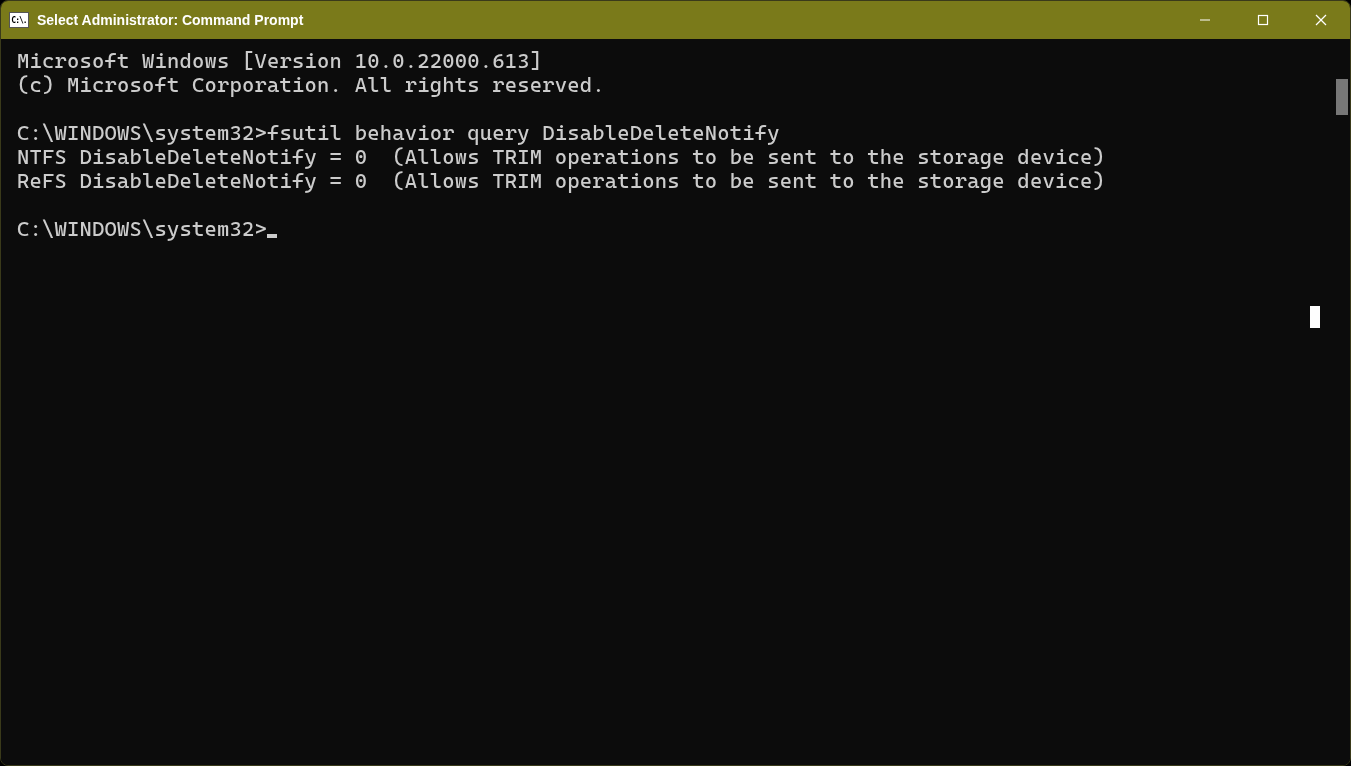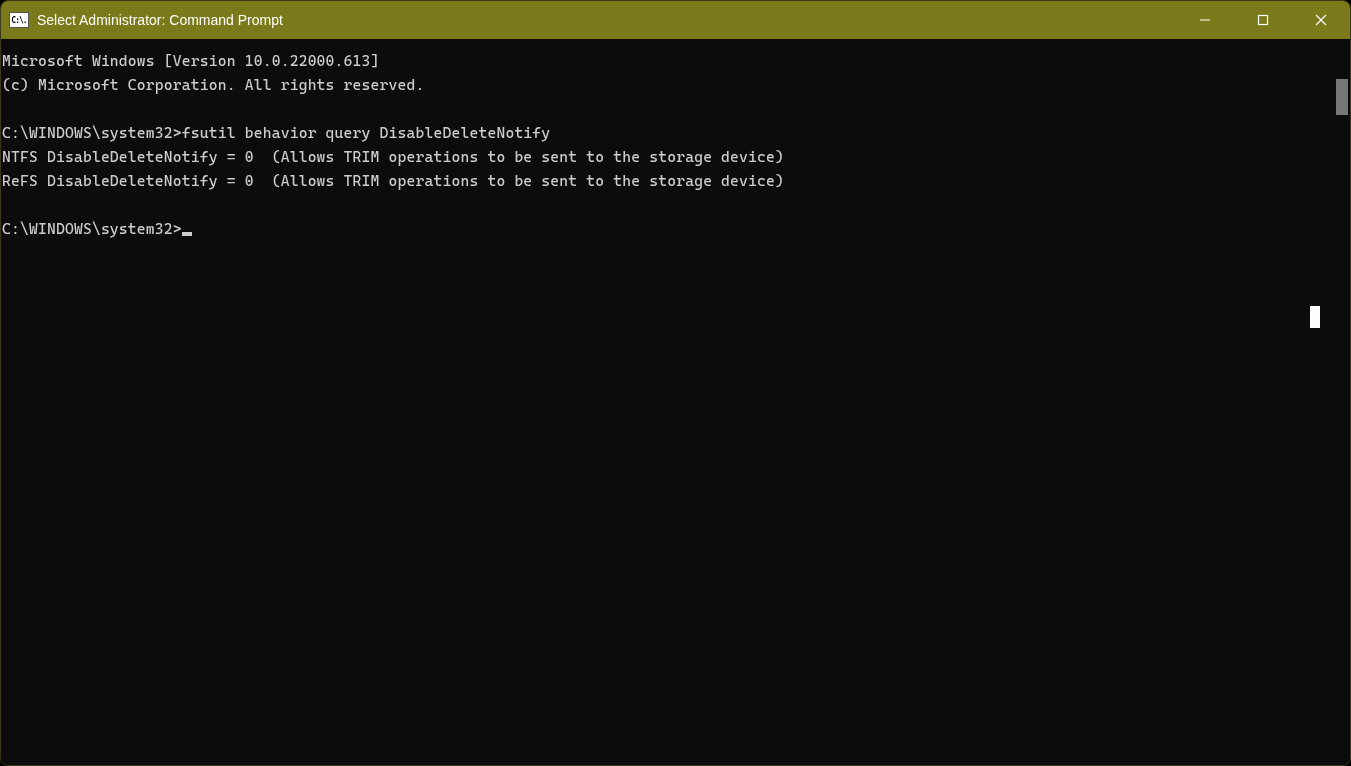--- a/index.html
+++ b/index.html
@@ -42,21 +42,21 @@
       font-size: 8px;
       font-weight: bold;
       color: #000;
       margin-right: 8px;
       letter-spacing: -1px;
       font-family: "Consolas", monospace;
     }
     .titlebar-text {
       color: #fff;
       font-size: 14px;
-      font-weight: 400;
+      font-weight: 700;
     }
     .window-controls {
       position: absolute;
       right: 0;
       top: 0;
       height: 100%;
       display: flex;
     }
     .window-control {
       width: 58px;
@@ -74,23 +74,23 @@
       stroke-width: 1.2;
       fill: none;
     }
     .terminal-area {
       position: relative;
       width: 100%;
       height: calc(100% - 38px);
       background: #0c0c0c;
     }
     .terminal-content {
-      padding: 10px 1px;
+      padding: 10px 16px;
       font-family: "Cascadia Mono", "Consolas", monospace;
-      font-size: 15px;
+      font-size: 21px;
       line-height: 24px;
       color: #cccccc;
       white-space: pre;
       letter-spacing: 0.2px;
     }
     .cursor {
       display: inline-block;
       width: 10px;
       height: 4px;
       background: #cccccc;

